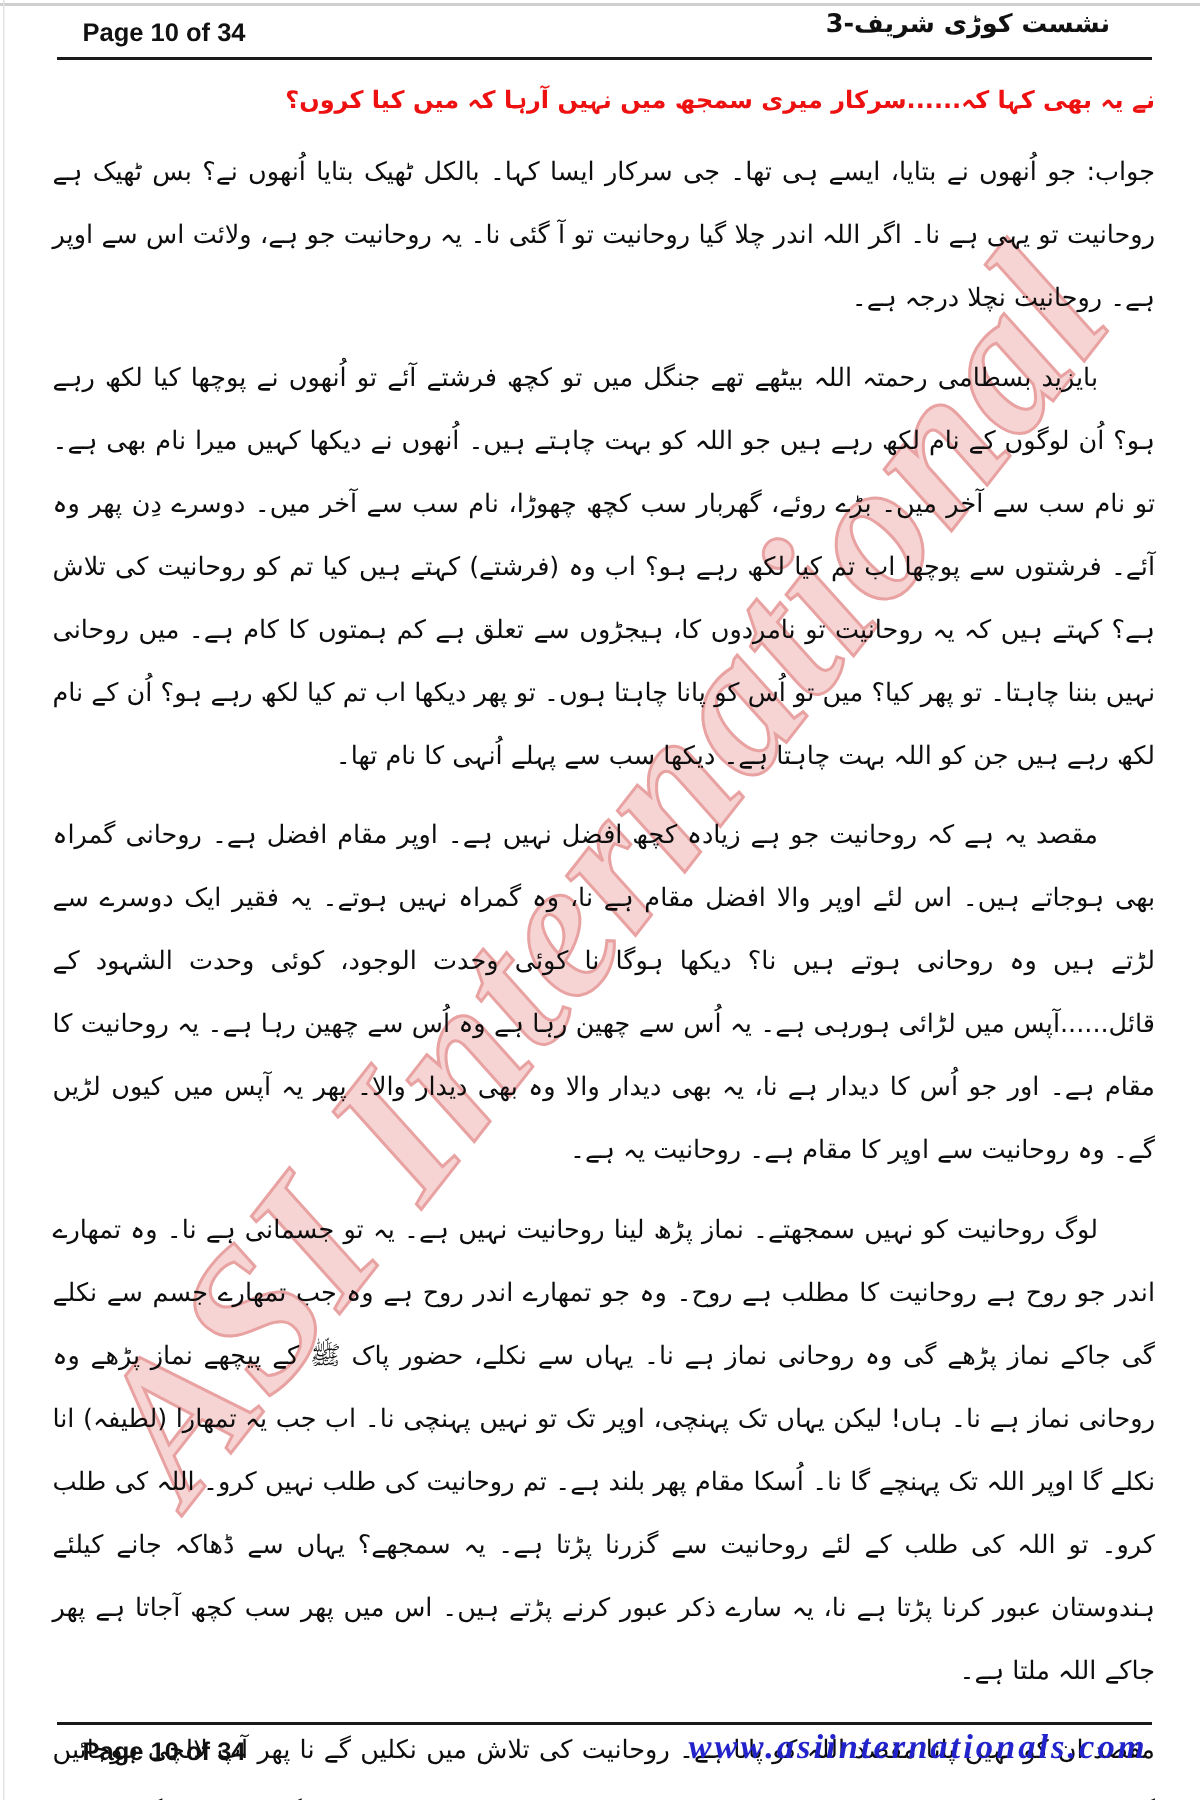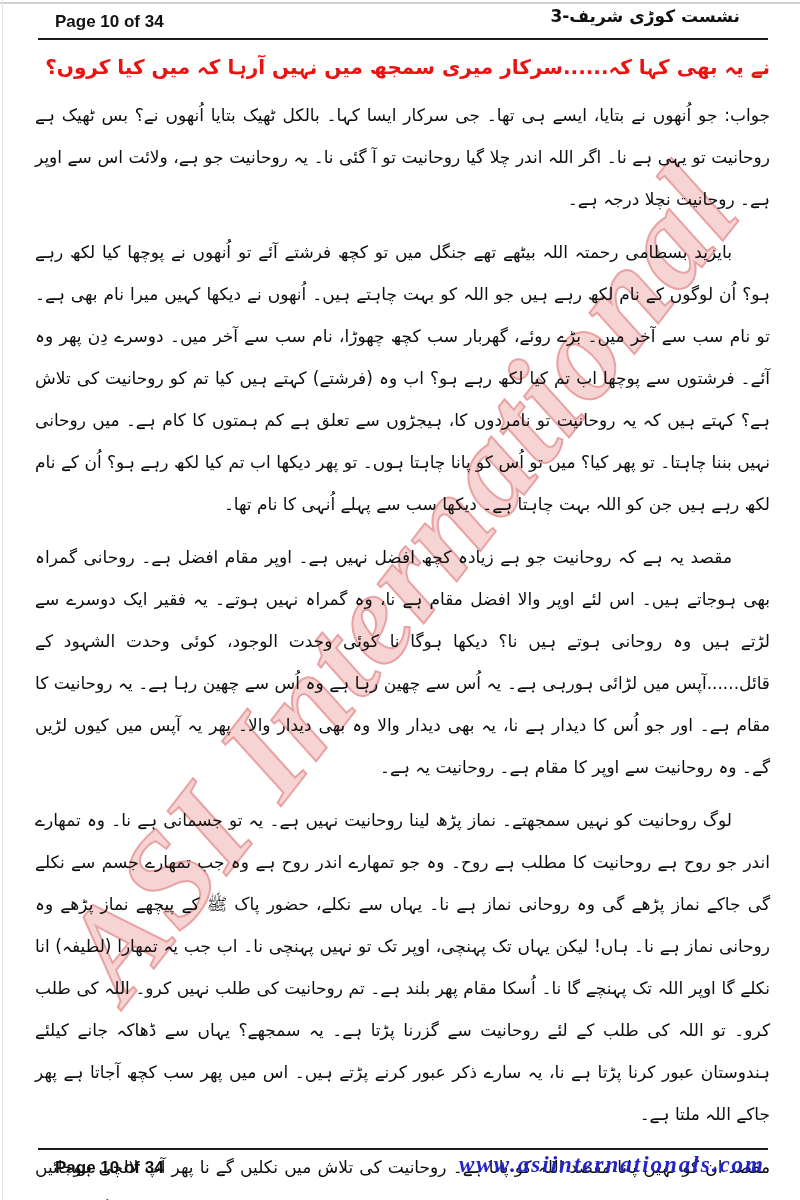--- a/index.html
+++ b/index.html
@@ -47,21 +47,21 @@
 
   
   .content{
     position:absolute;top:44px;left:35px;width:735px;z-index:1;
     direction:rtl;
   }
   .red-heading{
     direction:rtl;
     text-align:right;
     color:#ee1111;
-    font-size:20px;
+    font-size:16px;
     font-weight:bold;
     margin:6px 0 10px 0;
     line-height:34px;
   }
   .content p{
     margin:0 0 11px 0;
     font-size:17px;
     line-height:42px;
     text-align:justify;
     color:#0d0d0d;

